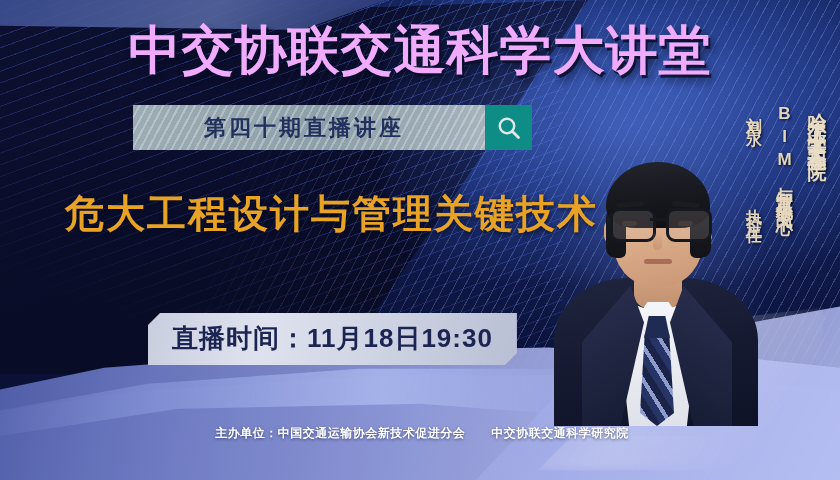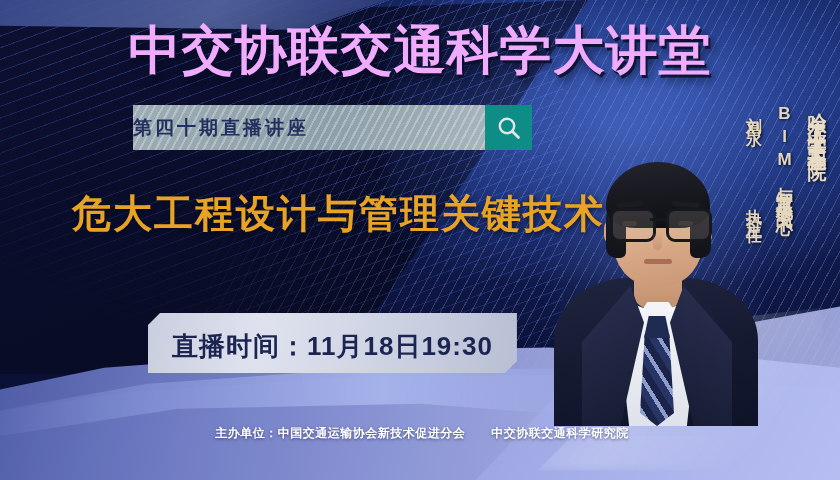--- a/index.html
+++ b/index.html
@@ -142,54 +142,55 @@
       118deg,
       rgba(255,255,255,0.0) 0px,
       rgba(255,255,255,0.0) 5px,
       rgba(255,255,255,0.28) 5px,
       rgba(255,255,255,0.28) 7px
     );
   }
   .subtitle-text {
     position: relative;
     width: 100%;
+    text-align: center;
     padding-right: 10px;
-    font-size: 19px;
+    font-size: 22px;
     font-weight: 700;
     color: #22305e;
     letter-spacing: 3px;
   }
   .search-box {
     position: absolute;
     left: 485px; top: 105px;
     width: 47px; height: 45px;
     background: #0e8c86;
     display: flex; align-items: center; justify-content: center;
     z-index: 7;
   }
   .search-box svg { display: block; }
 
   
   .lecture-title {
     position: absolute;
-    left: 72px; top: 187px;
+    left: 65px; top: 187px;
     font-size: 39px;
     font-weight: 700;
     letter-spacing: 2px;
     color: #e8a224;
     text-shadow: 1px 2px 5px rgba(6,10,32,.8);
     z-index: 6;
     white-space: nowrap;
   }
 
   
   .time-badge {
     position: absolute;
     left: 148px; top: 313px;
-    padding: 16px 24px 9px 24px;
+    padding: 8px 24px 9px 24px;
     background: linear-gradient(100deg, #c9cedf 0%, #dfe2ee 30%, #cfd4e4 62%, #b9bfd4 100%);
     color: #1c2552;
     font-size: 26px;
     font-weight: 700;
     letter-spacing: 1px;
     clip-path: polygon(12px 0%, 100% 0%, 100% calc(100% - 12px), calc(100% - 12px) 100%, 0% 100%, 0% 12px);
     box-shadow: 0 3px 14px rgba(5,10,40,.55);
     z-index: 6;
     white-space: nowrap;
   }

